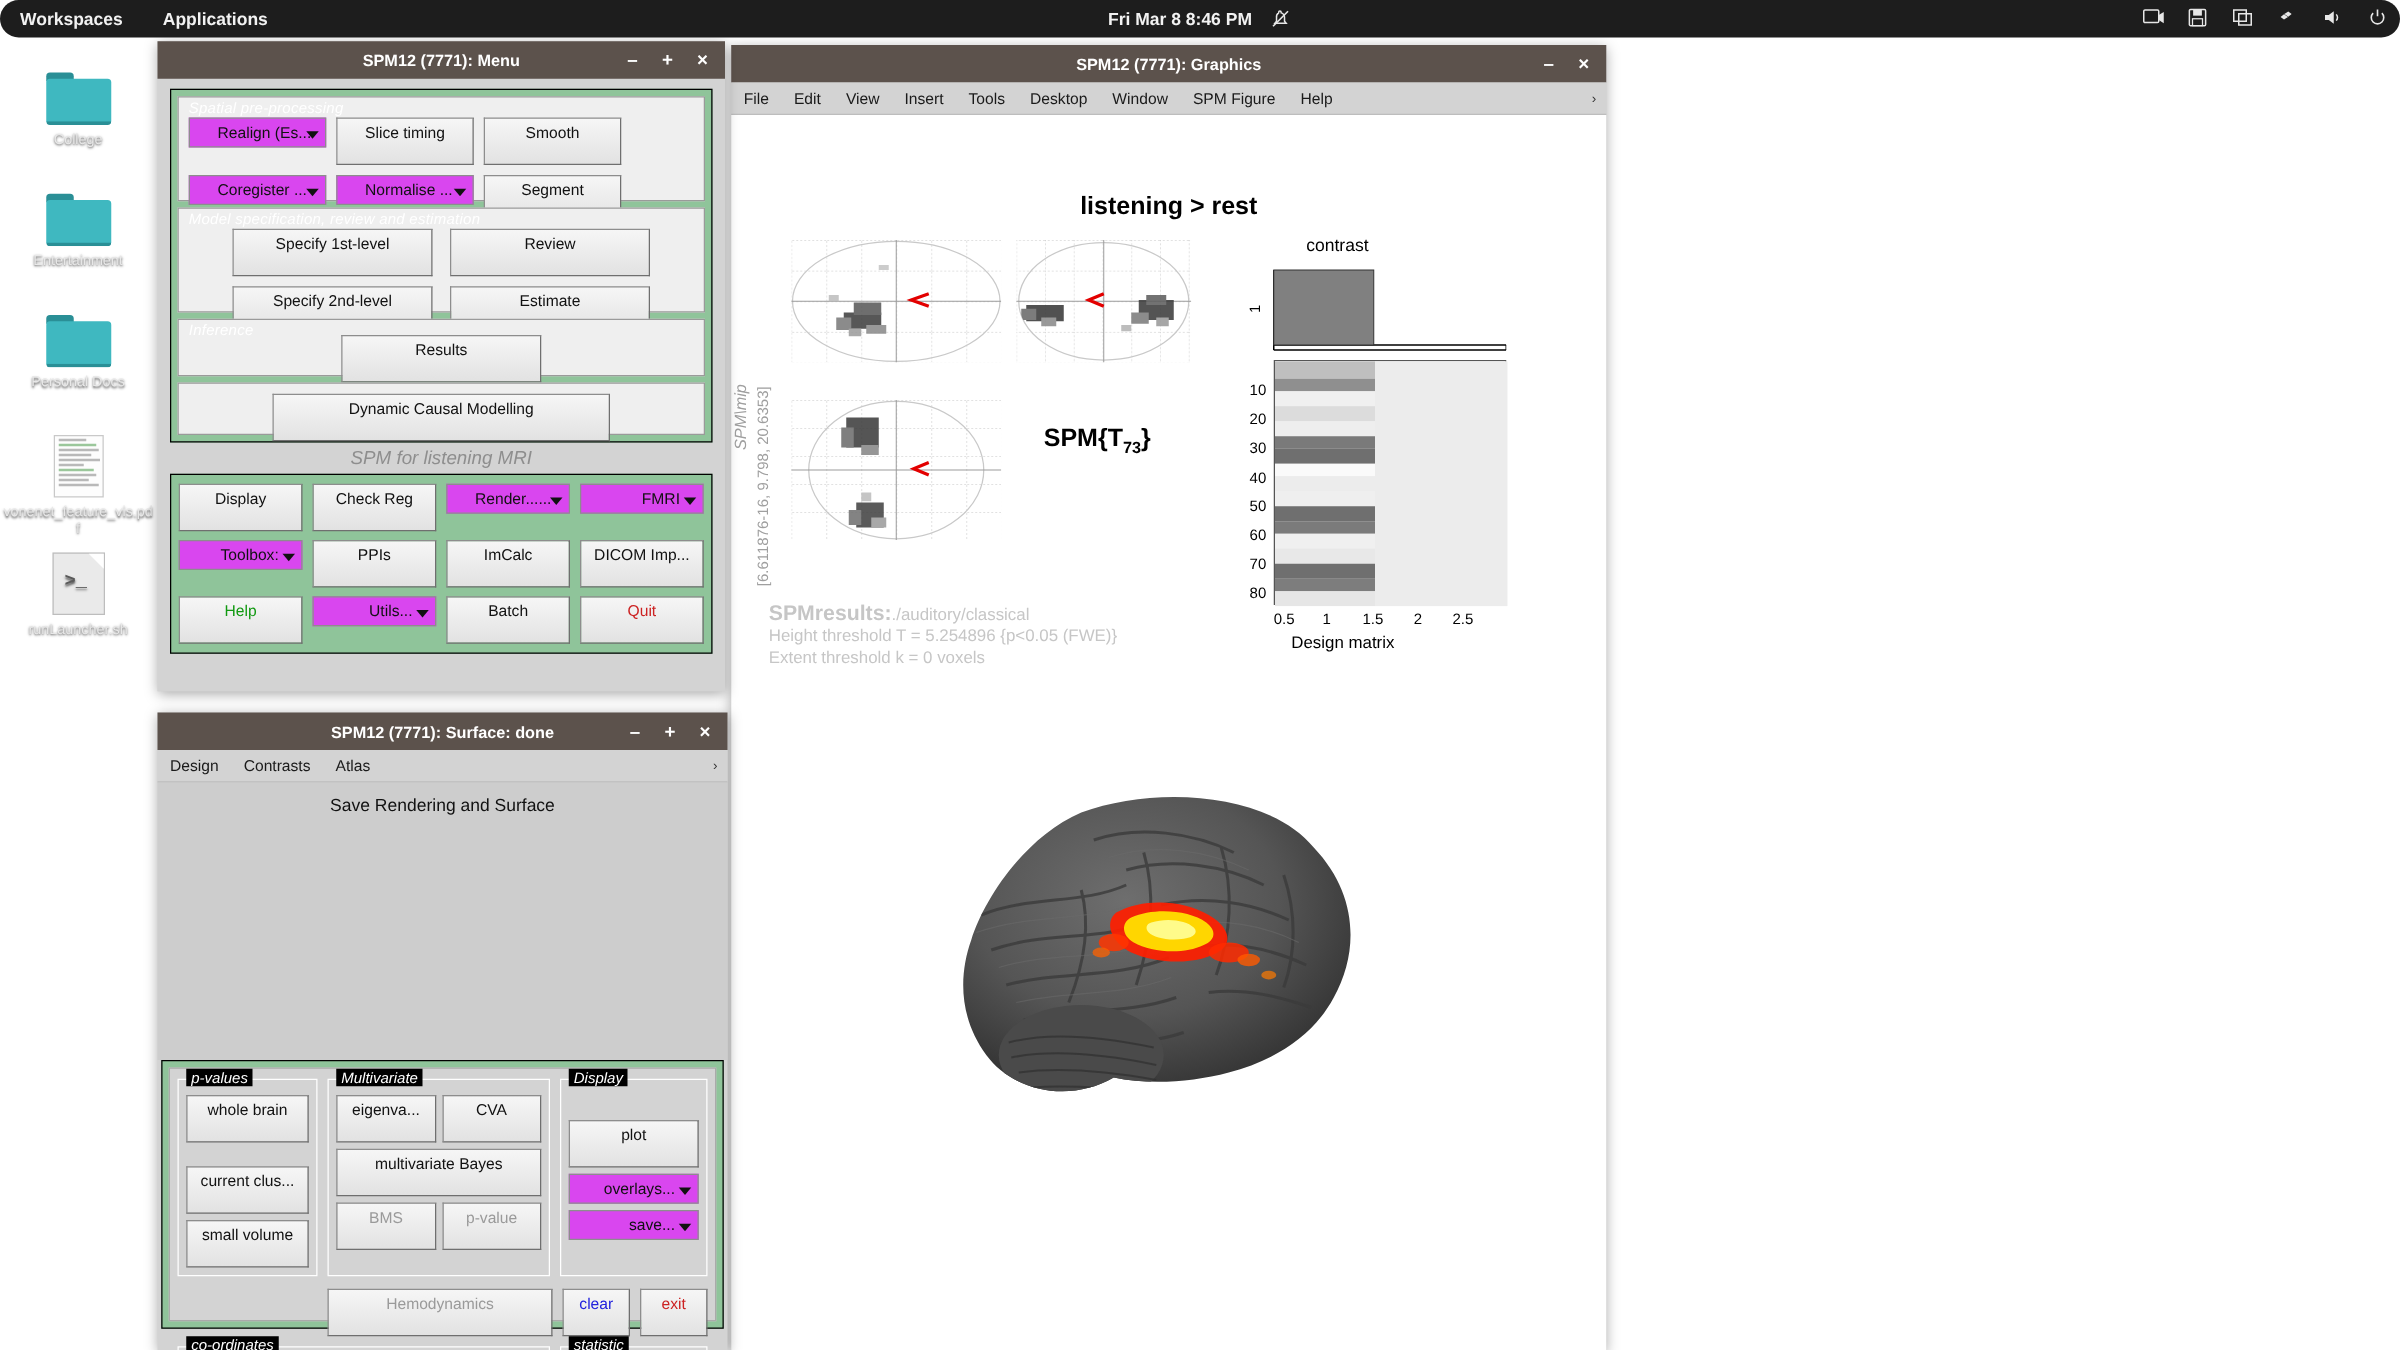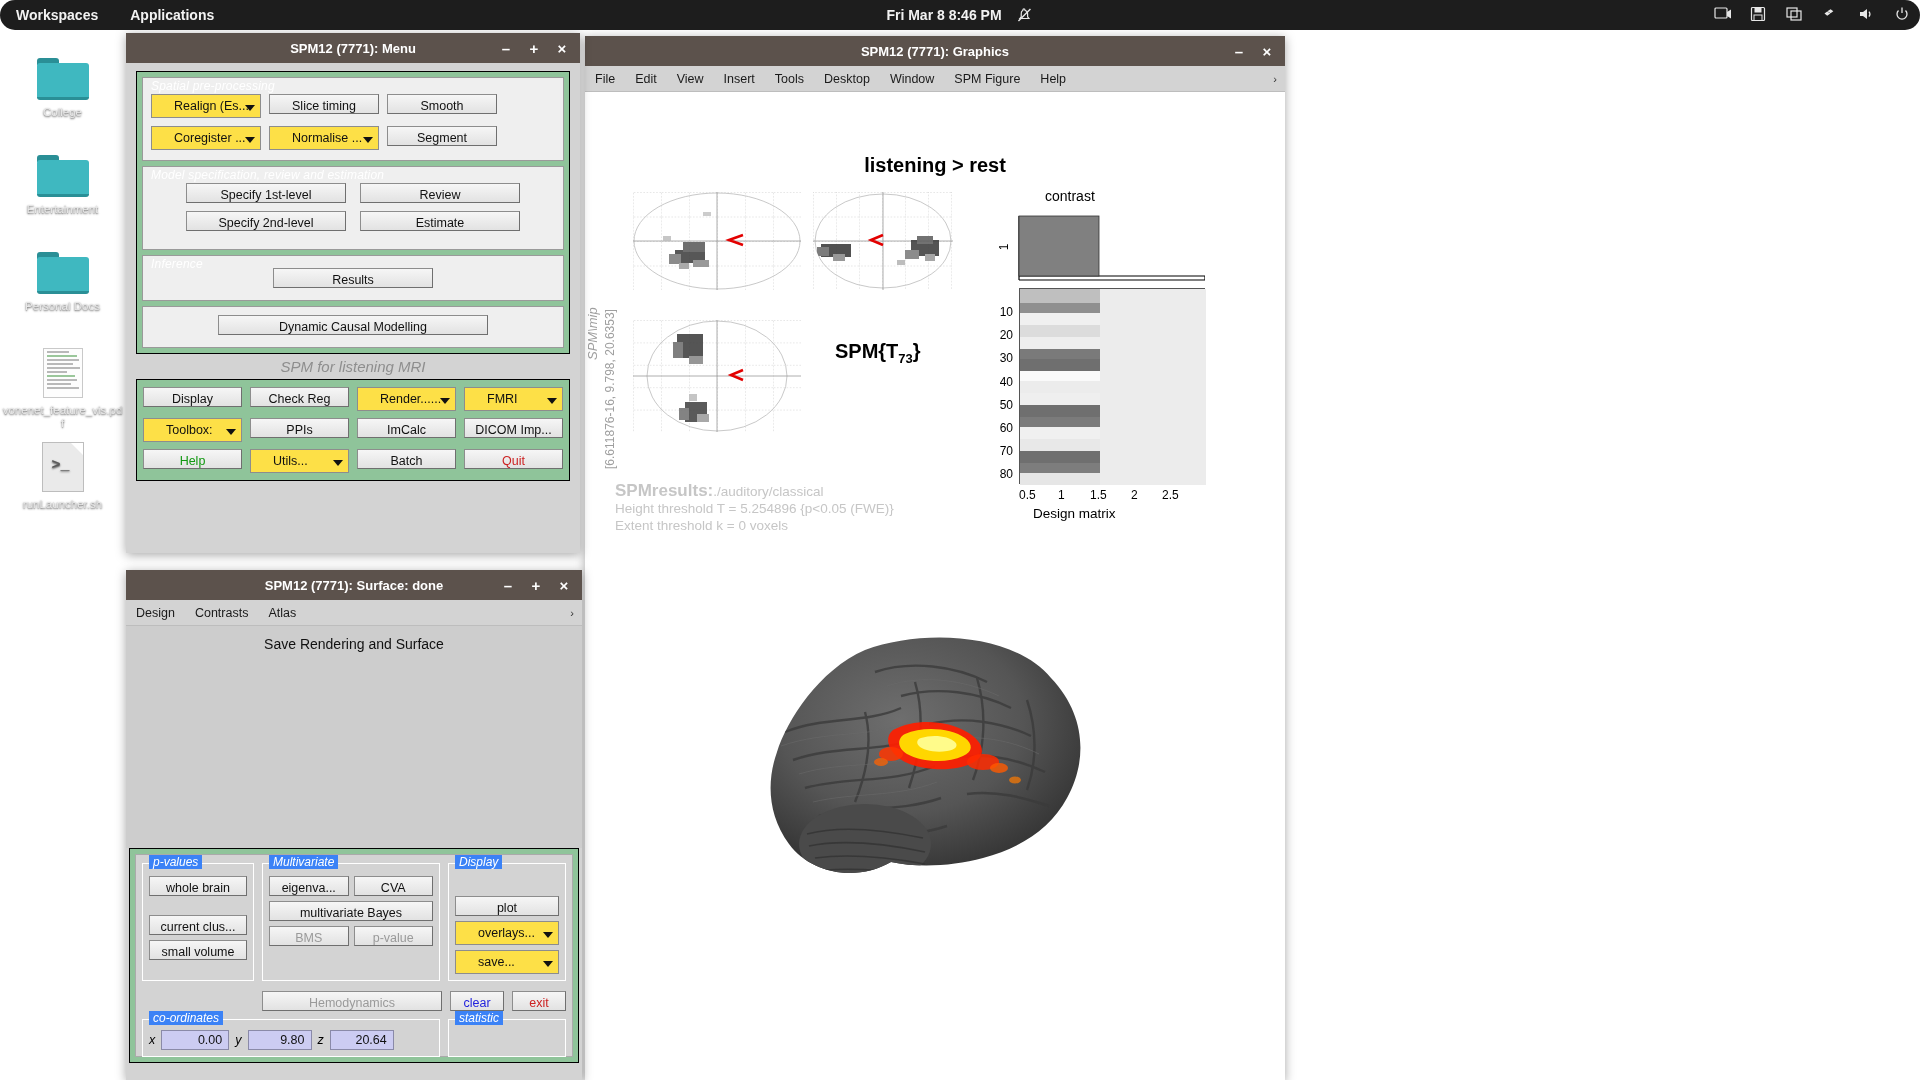--- a/index.html
+++ b/index.html
@@ -103,33 +103,33 @@
   }
   .grouptitle {
     position:absolute; top:1px; left:8px; font-style:italic;
     font-size:12px; color:#ffffff; letter-spacing:.2px;
   }
   .sbtn {
     background:linear-gradient(#f6f6f6,#e2e2e2);
     border:1px solid #8d8d8d; border-right-color:#6f6f6f;
     border-bottom-color:#6f6f6f;
     font-size:12.5px; color:#111; text-align:center;
-    height:20px; line-height:22px; cursor:pointer;
+    height:38px; line-height:22px; cursor:pointer;
     font-family:"Liberation Sans", sans-serif;
     overflow:hidden; white-space:nowrap;
   }
   .sbtn.dis { color:#9a9a9a; }
   .sbtn.green { color:#119911; }
   .sbtn.red { color:#cc2222; }
   .sbtn.blue { color:#2222dd; }
   .sdrop {
-    background:#fde047; border:1px solid #8d8d8d;
+    background:#d946ef; border:1px solid #8d8d8d;
     font-size:12.5px; color:#111; height:24px; line-height:22px;
     padding-left:22px; padding-right:18px; position:relative;
-    text-align:left; white-space:nowrap; overflow:hidden; cursor:pointer;
+    text-align:right; white-space:nowrap; overflow:hidden; cursor:pointer;
   }
   .sdrop:after {
     content:""; position:absolute; right:5px; top:10px;
     border-left:5px solid transparent; border-right:5px solid transparent;
     border-top:6px solid #111;
   }
   .spmtag {
     text-align:center; font-style:italic; font-size:15px;
     color:#8e8e8e; padding:4px 0;
   }
@@ -151,21 +151,21 @@
   .results-block .hdr { font-weight:bold; font-size:17px; }
   .dm-title { position:absolute; font-size:14px; color:#000; }
   .axlab { position:absolute; font-size:12px; color:#000; }
 
   
   .fieldset {
     border:1px solid #ffffff; position:relative;
     padding:12px 6px 6px 6px;
   }
   .fieldset > .legend {
-    position:absolute; top:-9px; left:6px; background:#3b82f6;
+    position:absolute; top:-9px; left:6px; background:#000000;
     padding:0 4px; font-style:italic; font-size:12px; color:#ffffff;
   }
   .numfield {
     background:#ccccf2; border:1px solid #8a8aa8; height:20px;
     font-size:12.5px; text-align:right; padding-right:6px;
     line-height:18px; color:#111;
   }
 </style>
 </head>
 <body>

